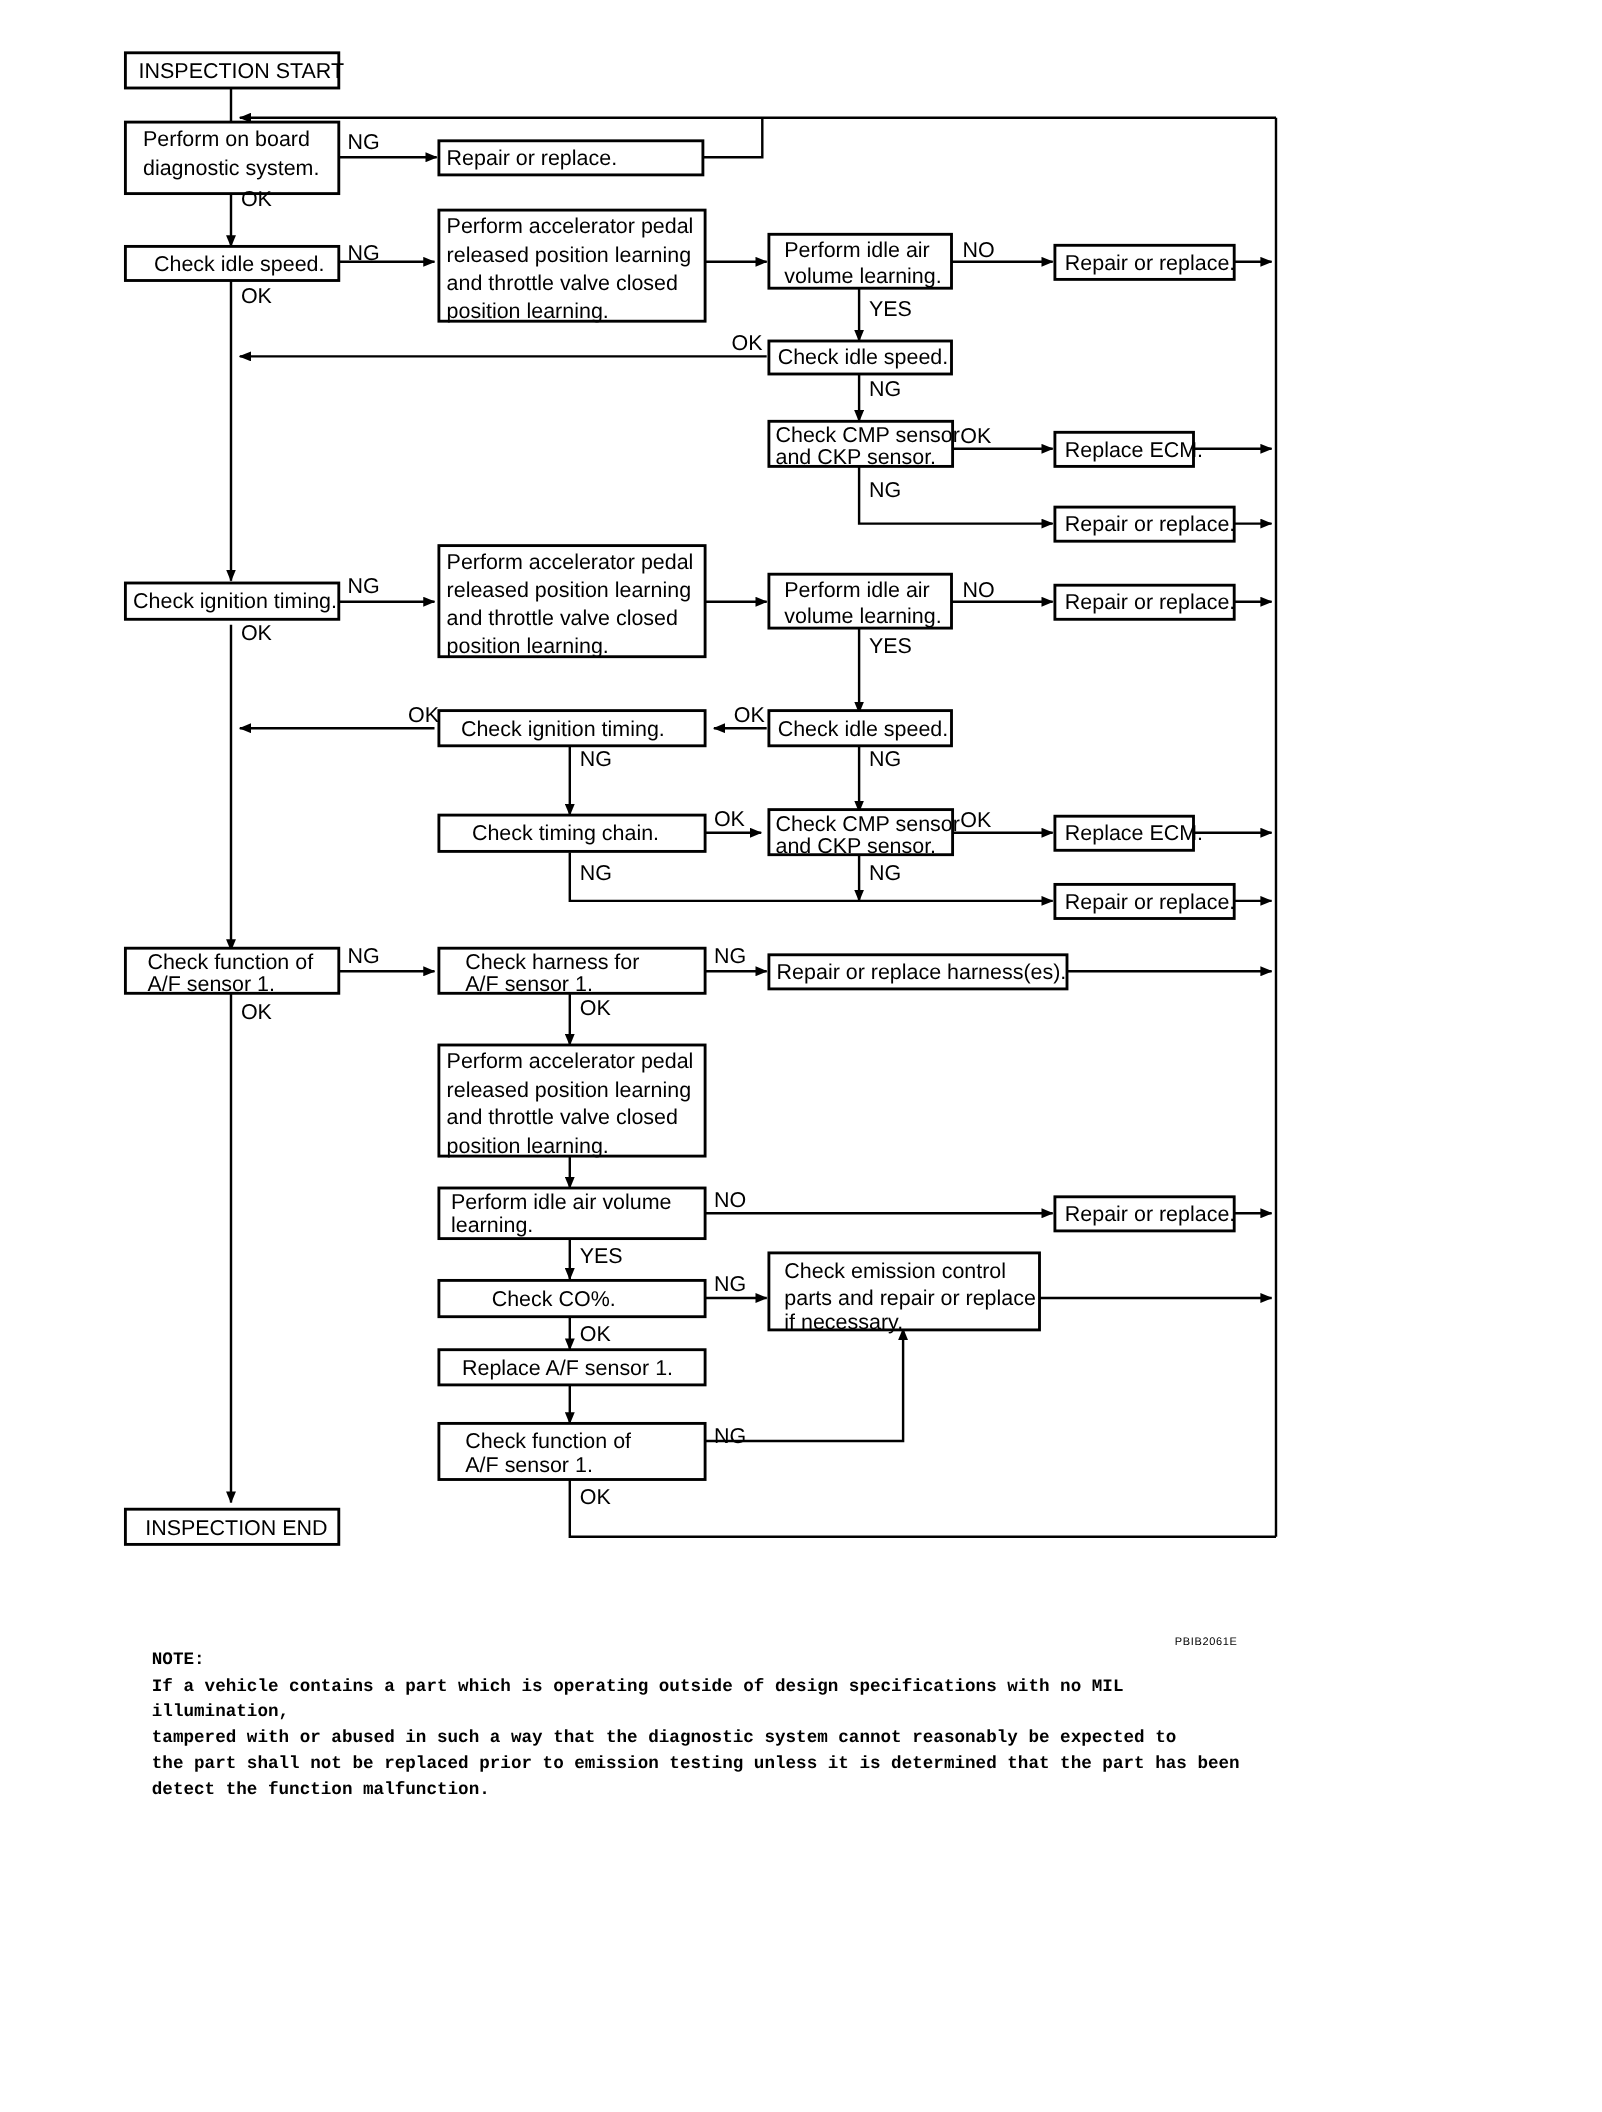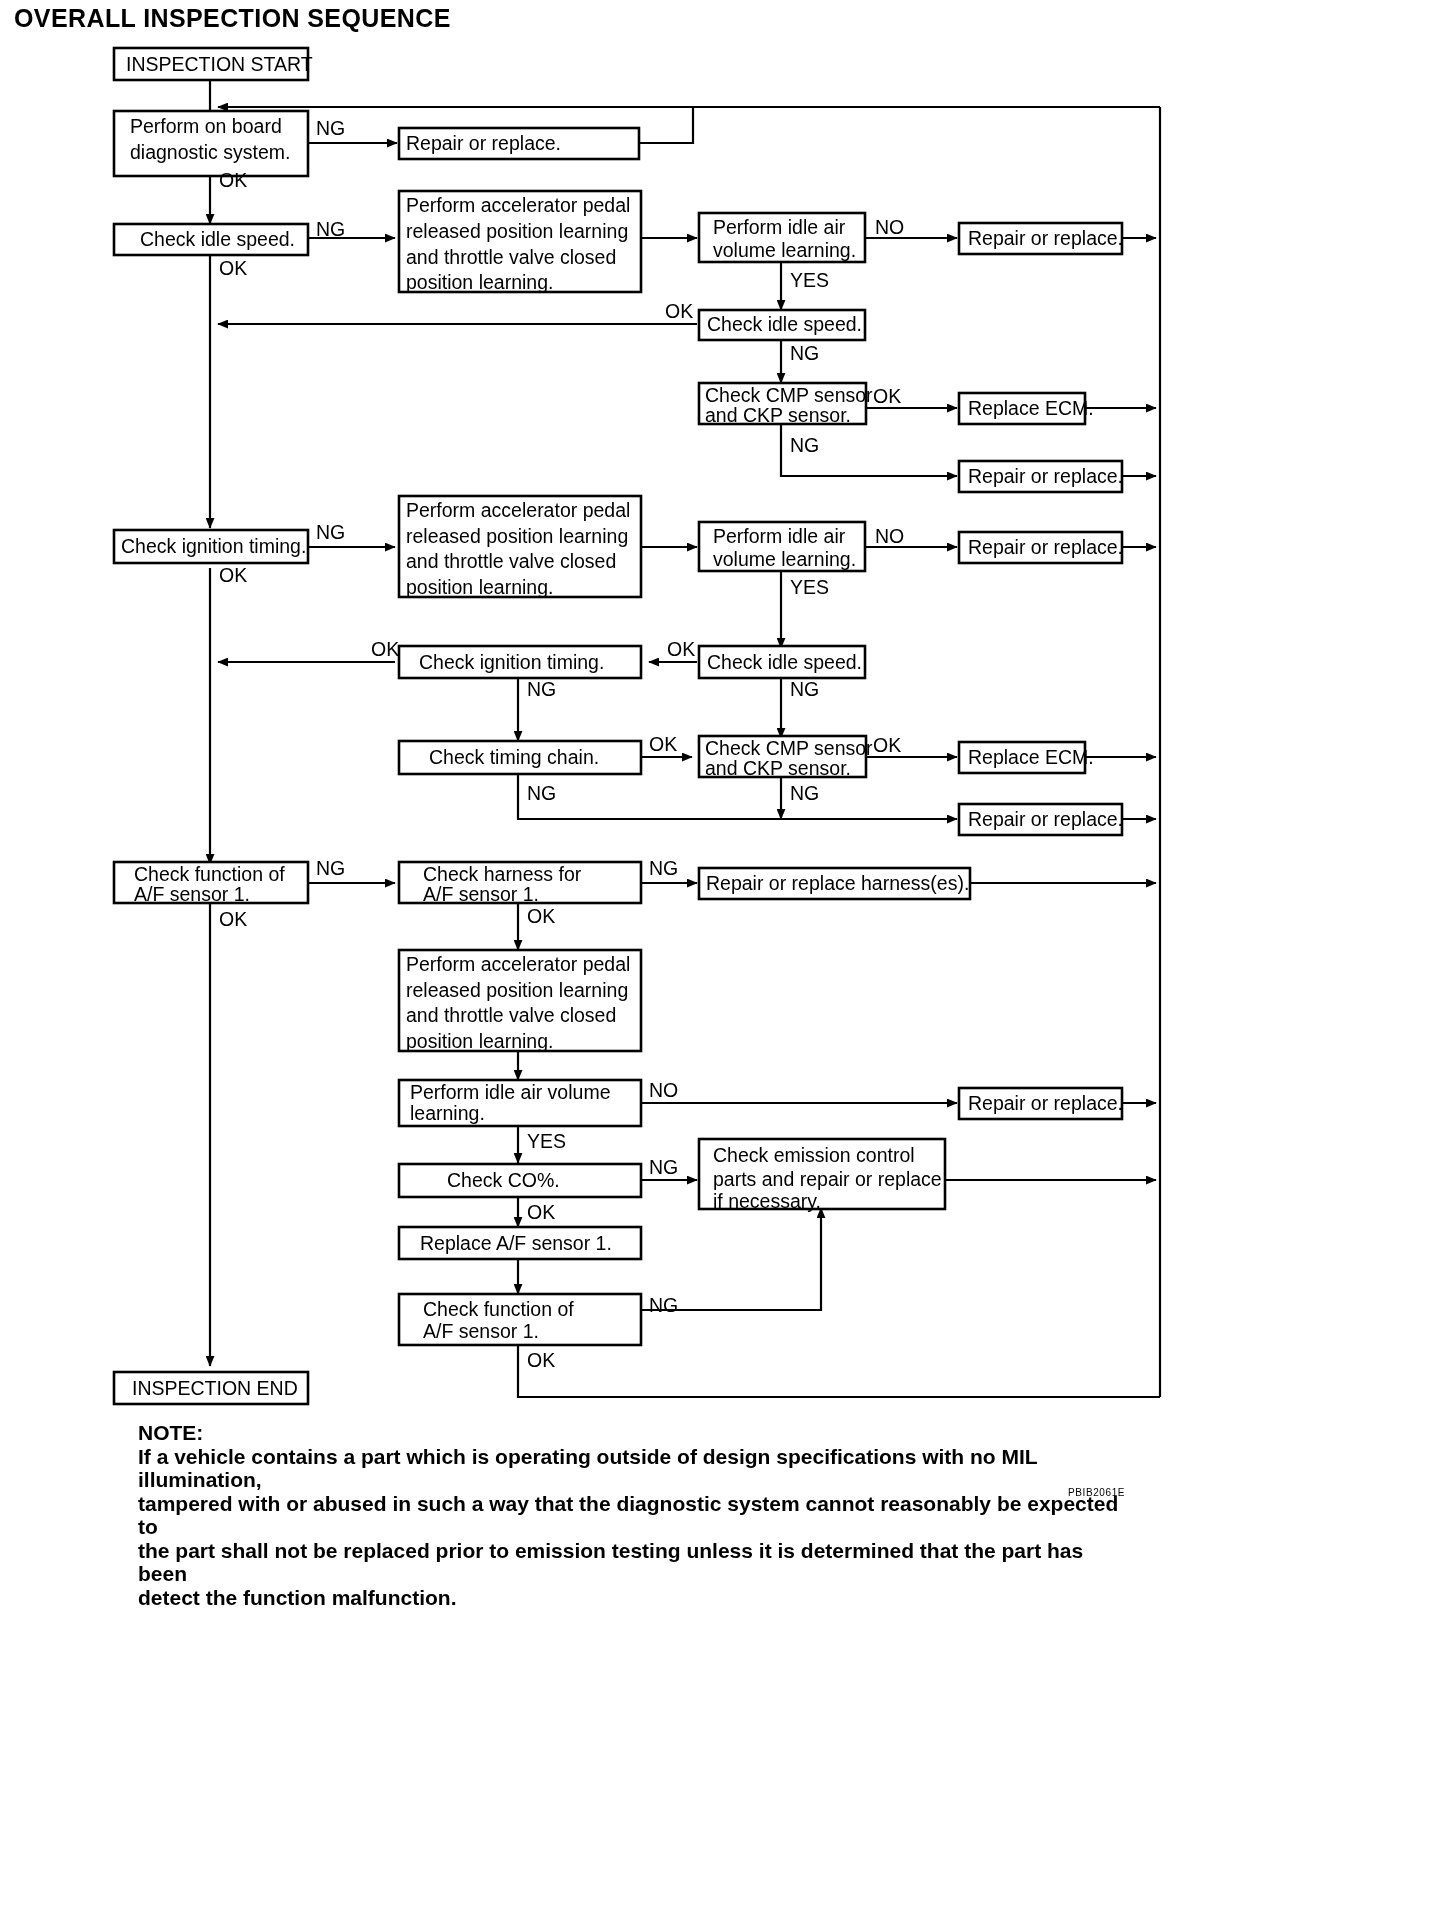--- a/index.html
+++ b/index.html
@@ -10,38 +10,37 @@
     font-family:"Liberation Sans",sans-serif;
     font-weight:bold;font-size:25px;letter-spacing:0.4px;
     white-space:nowrap;
   }
   svg#flow{position:absolute;left:0;top:0;width:1456px;height:1920px;}
   .bx{fill:#ffffff;stroke:#000000;stroke-width:2.6;}
   .bxtxt{font-family:"Liberation Sans",sans-serif;font-size:19.5px;fill:#000;}
   .edge{stroke:#000;stroke-width:2.2;fill:none;}
   .lbl{font-family:"Liberation Sans",sans-serif;font-size:19.5px;fill:#000;}
   #note{
-    position:absolute;left:138px;top:1421px;width:1000px;
-    font-family:Liberation Sans, sans-serif;font-weight:bold;font-size:21px;
+    position:absolute;left:138px;top:1498px;width:1000px;
+    font-family:Liberation Mono, monospace;font-weight:bold;font-size:16px;
     line-height:23.5px;
   }
   #note .hdr{display:block;}
   #figcode{
     position:absolute;left:1068px;top:1487px;
     font-family:"Liberation Sans",sans-serif;font-size:10px;letter-spacing:0.6px;
   }
   
   #board{position:absolute;left:0;top:0;width:1456px;height:1885px;margin-left:42px;}
 </style>
 </head>
 <body>
 
 <div id="page">
 
-  <div id="title">OVERALL INSPECTION SEQUENCE</div>
 
   <div id="board">
   <svg id="flow" viewBox="0 0 1456 1920">
     <defs>
       <marker id="ah" markerWidth="11" markerHeight="9" refX="10.2" refY="4.5" orient="auto" markerUnits="userSpaceOnUse">
         <path d="M0,0 L11,4.5 L0,9 z" fill="#000"></path>
       </marker>
       <marker id="ahl" markerWidth="11" markerHeight="9" refX="10.2" refY="4.5" orient="auto" markerUnits="userSpaceOnUse">
         <path d="M0,0 L11,4.5 L0,9 z" fill="#000"></path>
       </marker>

